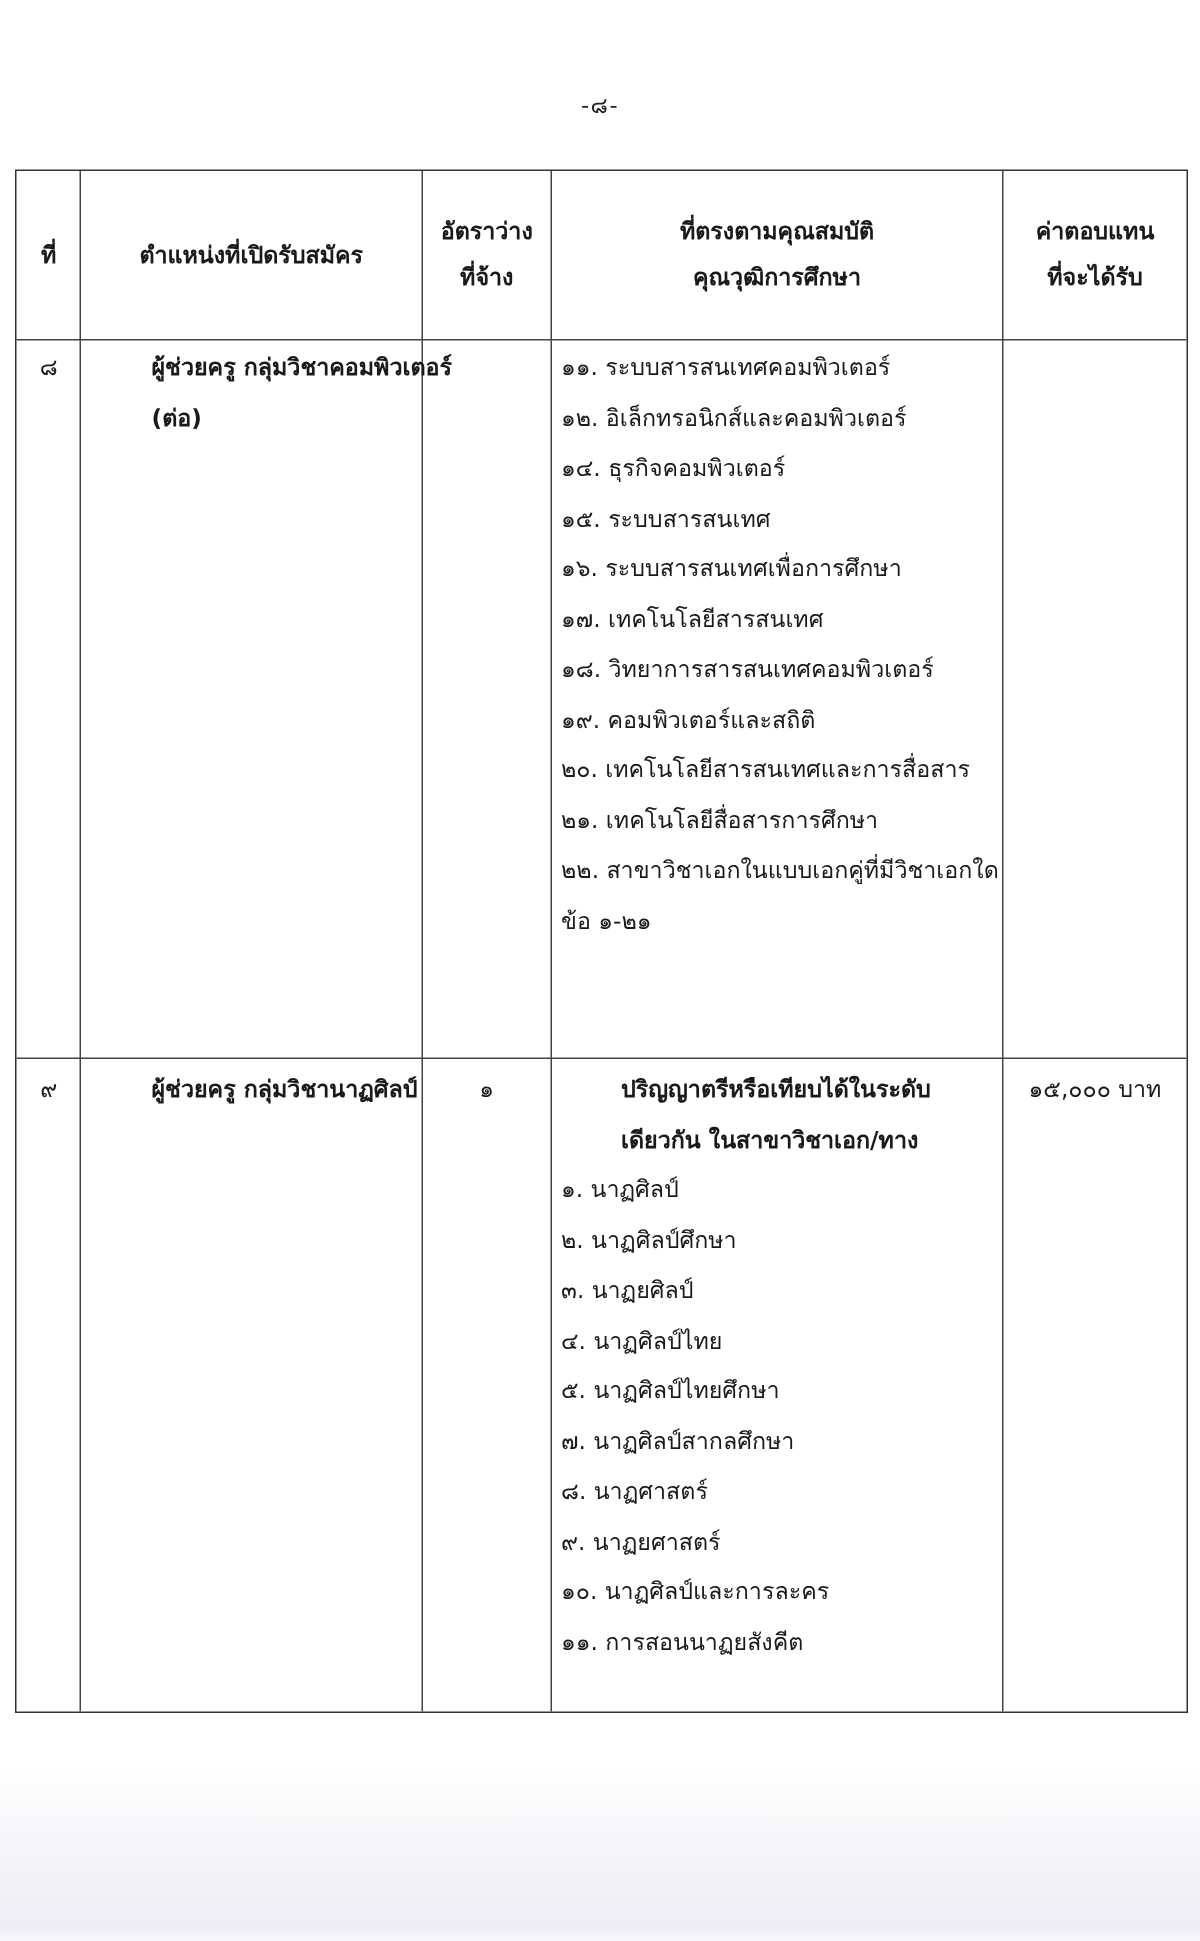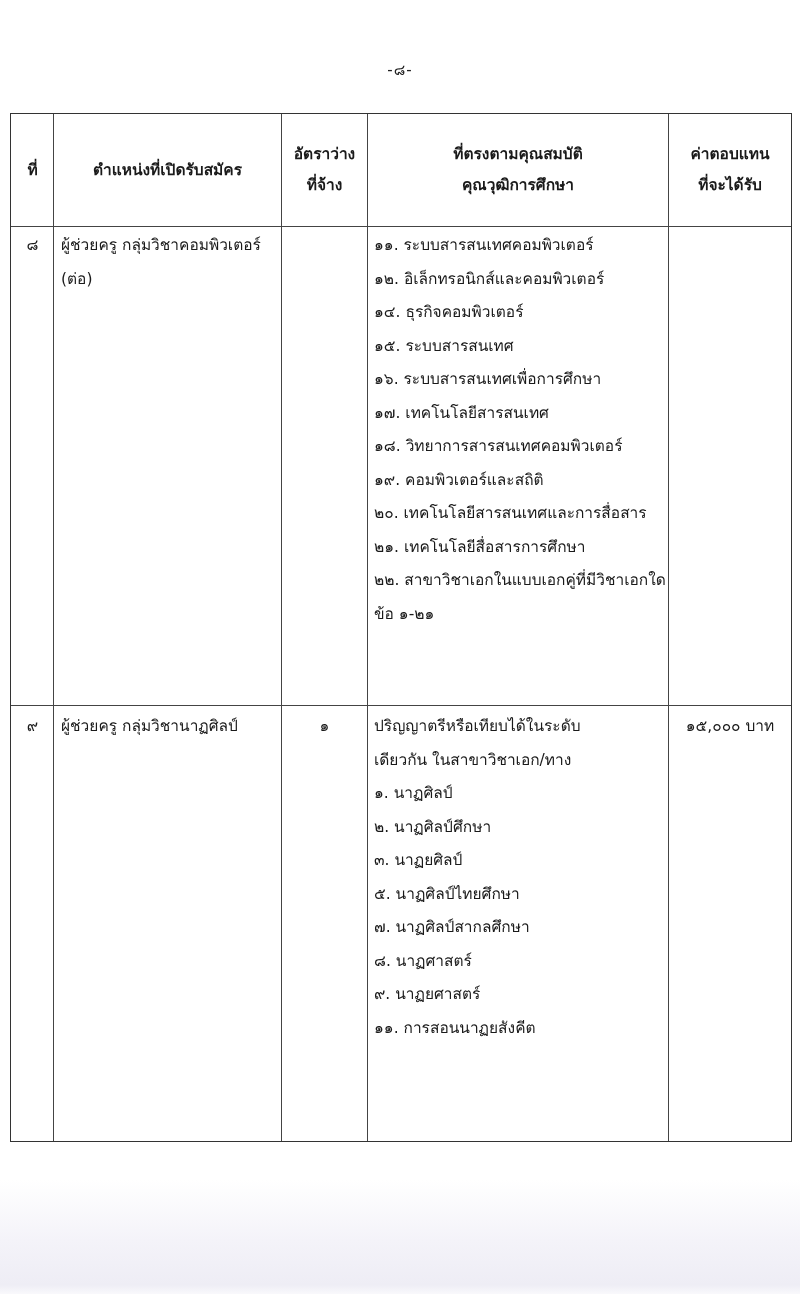--- a/index.html
+++ b/index.html
@@ -56,21 +56,21 @@
     }
     .hdr {
       font-weight: bold;
       text-align: center;
       display: flex;
       flex-direction: column;
       justify-content: center;
       line-height: 31px;
       font-size: 15.5px;
     }
-    .bold { font-weight: normal; }
+    .bold { font-weight: bold; margin-left: 40px; }
     .line { white-space: nowrap; display: block; }
     .center { text-align: center; }
   </style>
 </head>
 <body>
 
 <div class="page-number">-๘-</div>
 
 <div class="tbl">
 
@@ -125,20 +125,22 @@
   <div class="cell bold" style="left:50px;top:596px;width:220px;">
     <span class="line">ผู้ช่วยครู กลุ่มวิชานาฏศิลป์</span>
   </div>
   <div class="cell center" style="left:271px;top:596px;width:85px;">๑</div>
   <div class="cell" style="left:363px;top:596px;width:294px;">
     <span class="line bold">ปริญญาตรีหรือเทียบได้ในระดับ</span>
     <span class="line bold">เดียวกัน ในสาขาวิชาเอก/ทาง</span>
     <span class="line">๑. นาฏศิลป์</span>
     <span class="line">๒. นาฏศิลป์ศึกษา</span>
     <span class="line">๓. นาฏยศิลป์</span>
+    <span class="line">๔. นาฏศิลป์ไทย</span>
     <span class="line">๕. นาฏศิลป์ไทยศึกษา</span>
     <span class="line">๗. นาฏศิลป์สากลศึกษา</span>
     <span class="line">๘. นาฏศาสตร์</span>
     <span class="line">๙. นาฏยศาสตร์</span>
+    <span class="line">๑๐. นาฏศิลป์และการละคร</span>
     <span class="line">๑๑. การสอนนาฏยสังคีต</span>
   </div>
   <div class="cell center" style="left:658px;top:596px;width:122px;">๑๕,๐๐๐ บาท</div>
 </div>
 
 </body></html>

